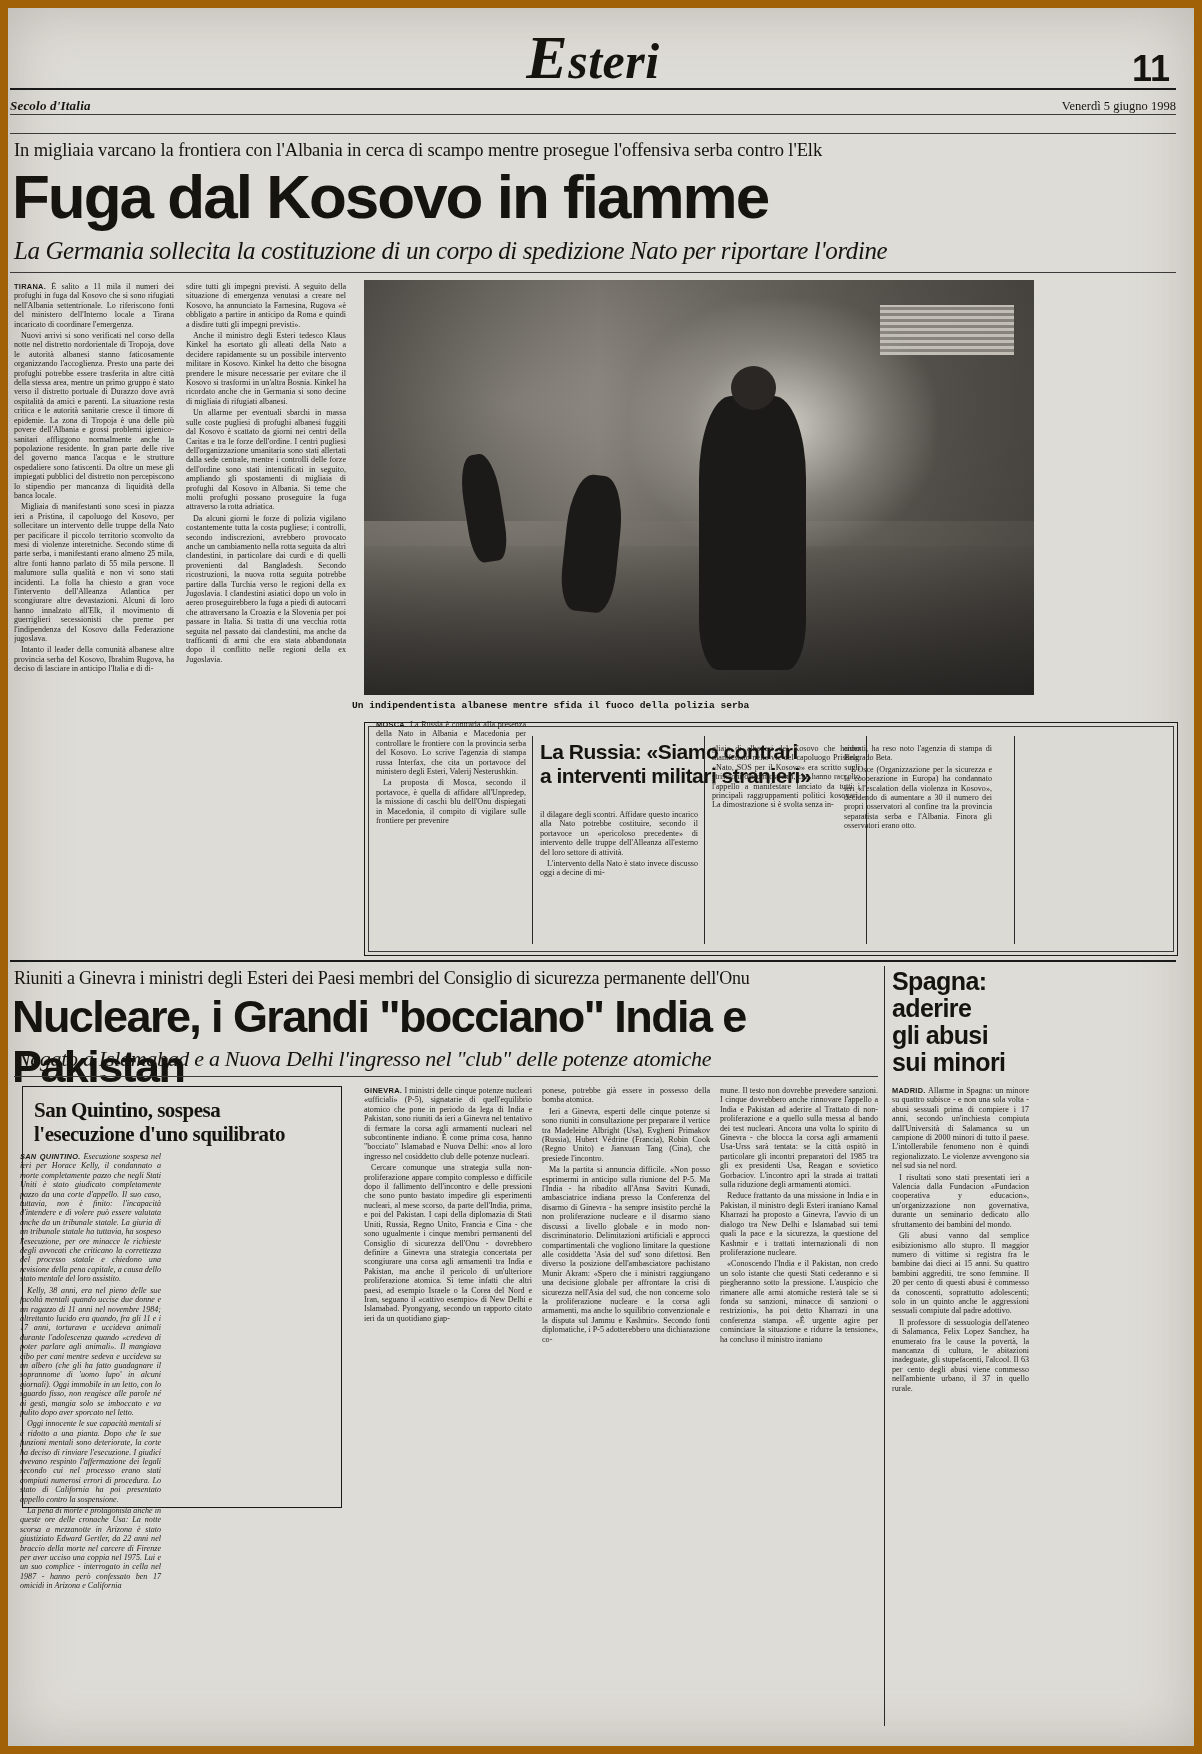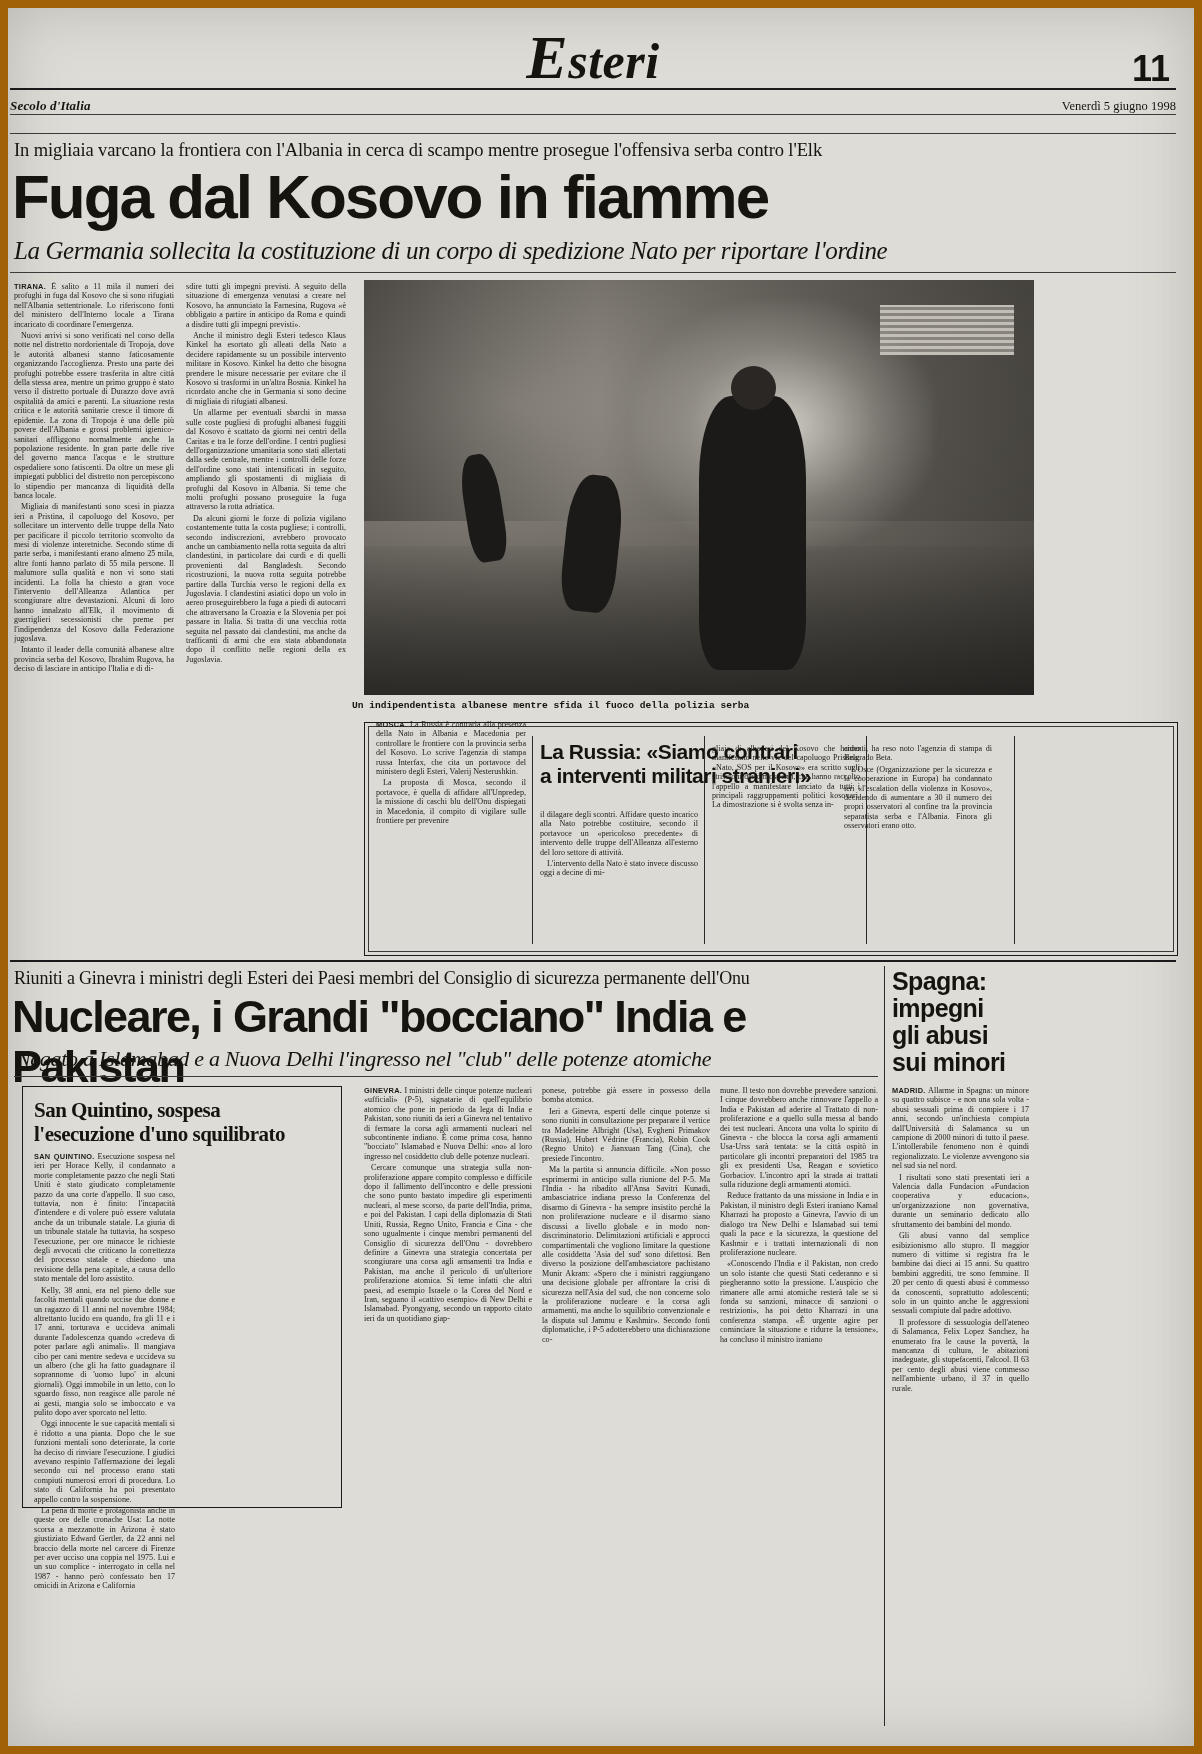--- a/index.html
+++ b/index.html
@@ -243,21 +243,21 @@
   }
   .sub-box-head {
     position: absolute;
     left: 34px; top: 1098px; width: 294px;
     font-family: Liberation Serif, serif;
     font-weight: bold;
     font-size: 21px;
     line-height: 24px;
     letter-spacing: -0.5px;
   }
-  #sanq-col { left: 34px; top: 1152px; width: 294px; height: 570px; column-count: 2; column-gap: 12px; }
+  #sanq-col { left: 20px; top: 1152px; width: 294px; height: 570px; column-count: 2; column-gap: 12px; font-style: italic; }
 
   #nuc-col-1 { left: 364px; top: 1086px; width: 168px; height: 640px; }
   #nuc-col-2 { left: 542px; top: 1086px; width: 168px; height: 640px; }
   #nuc-col-3 { left: 720px; top: 1086px; width: 158px; height: 640px; }
   #spagna-col { left: 892px; top: 1086px; width: 286px; height: 640px; column-count: 2; column-gap: 12px; }
 
   .vrule {
     position: absolute;
     border-left: 1px solid #2a2a2a;
   }
@@ -342,21 +342,21 @@
   </div>
 
   <div class="rule-thick" style="top:960px;"></div>
 
   <div class="kicker2">Riuniti a Ginevra i ministri degli Esteri dei Paesi membri del Consiglio di sicurezza permanente dell'Onu</div>
   <div class="headline2">Nucleare, i Grandi "bocciano" India e Pakistan</div>
   <div class="subhead2">Negato a Islamabad e a Nuova Delhi l'ingresso nel "club" delle potenze atomiche</div>
 
   <div class="spagna-head">
     <div>Spagna:</div>
-    <div>impegni</div>
+    <div>aderire</div>
     <div>gli abusi</div>
     <div>sui minori</div>
   </div>
 
   <div class="vrule" style="left:884px; top:966px; height:760px;"></div>
   <div class="rule-thin" style="left:14px; top:1076px; width:864px;"></div>
 
   <div class="sub-box"></div>
   <div class="sub-box-head">
     <div>San Quintino, sospesa</div>

